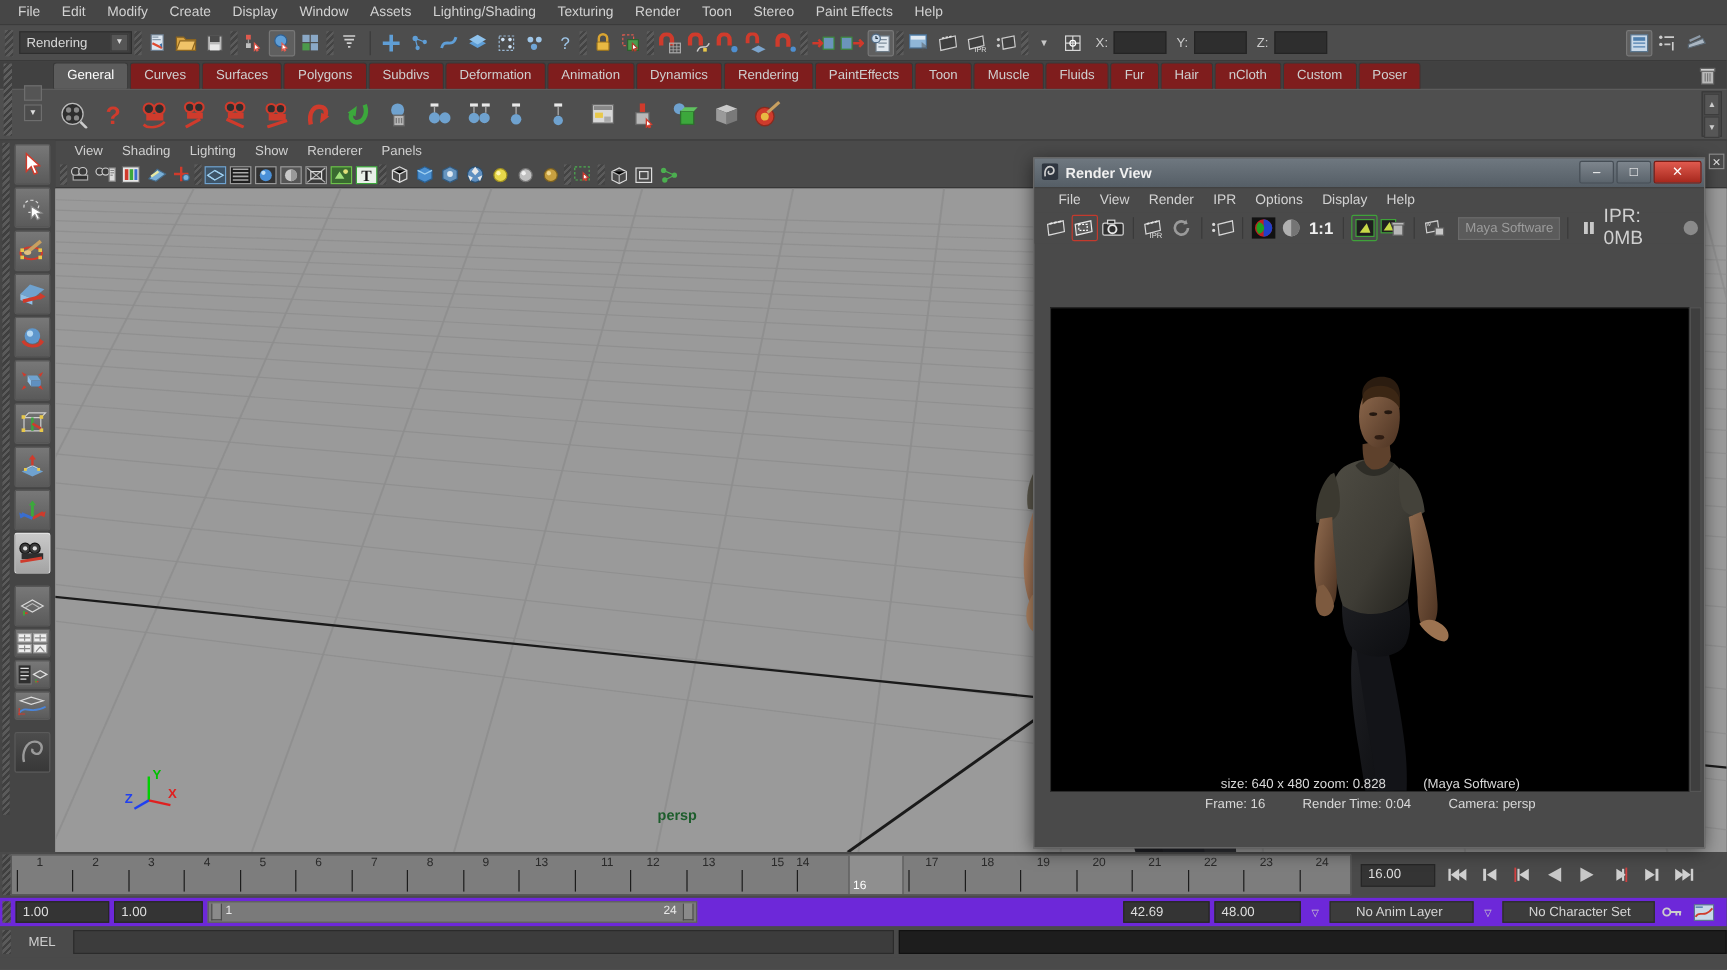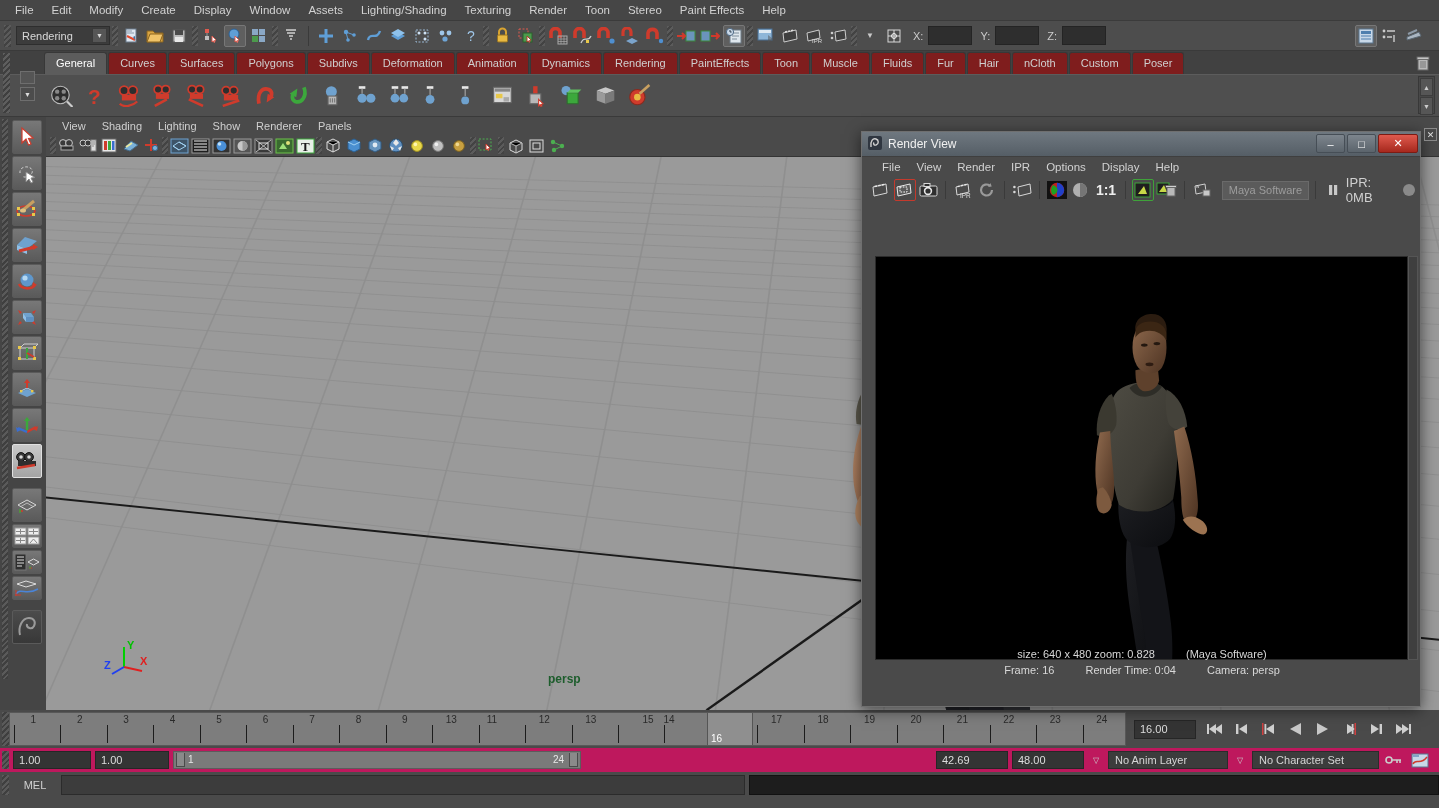--- a/index.html
+++ b/index.html
@@ -105,38 +105,38 @@
   .renderwin{
     position:absolute; left:861px; top:131px; width:560px; height:576px;
     background:#4a4a4a; border:1px solid #6f6f6f;
     box-shadow:0 3px 14px rgba(0,0,0,.55);
   }
   .rwtitle{
     height:25px; background:linear-gradient(#6f7880,#555e66);
     display:flex; align-items:center; padding-left:6px; gap:6px;
     border-bottom:1px solid #3f3f3f;
   }
-  .rwtitle .t{ color:#f0f0f0; font-size:12px; font-weight:normal;}
+  .rwtitle .t{ color:#f0f0f0; font-size:12px; font-weight:bold;}
   .wbtns{ position:absolute; right:2px; top:2px; display:flex; gap:2px;}
   .wbtn{ width:29px;height:19px; background:linear-gradient(#7d858d,#5b646c);
      border:1px solid #464e56; display:flex;align-items:center;justify-content:center;
      color:#fff; font-size:11px; border-radius:2px;}
   .wbtn.close{ background:linear-gradient(#e05a4e,#a6281d); border-color:#7d1b13; width:40px;}
   .rwmenu{ height:20px; background:#4a4a4a; display:flex;align-items:center;
      padding-left:12px;}
   .rwmenu .rmi{ padding:1px 8px; font-size:11.5px; color:#d2d2d2;}
   .rwtoolbar{ height:26px; background:#4a4a4a; display:flex;align-items:center;
      padding-left:8px; gap:2px; }
   .rwicon{ width:24px;height:22px;display:flex;align-items:center;justify-content:center;
      border-radius:2px;}
   .rwicon.redsel{ border:1px solid #c43a2d; }
   .rwicon.grnsel{ border:1px solid #3fa23a; }
   .rendererbox{ width:96px;height:19px;background:#5b5b5b;border:1px solid #6a6a6a;
      color:#9c9c9c;font-size:11px;display:flex;align-items:center;justify-content:center;}
-  .iprlbl{ font-size:13px;color:#d0d0d0;}
+  .iprlbl{ font-size:16px;color:#d0d0d0;}
   .rwcanvaswrap{ position:absolute; left:13px; top:124px; width:533px; height:404px;
      background:#000; border:1px solid #2b2b2b; overflow:hidden;}
   .rwstatus{ position:absolute; left:2px; bottom:28px; width:556px; text-align:center;
      font-size:11px; color:#d8d8d8; line-height:16px;}
   .rwstatus .r1 span{ margin:0 14px;}
   .rwvscroll{ position:absolute; right:2px; top:124px; width:10px; height:404px;
      background:#3f3f3f; border:1px solid #555;}
 
   
   .timerow{ height:38px; background:#4a4a4a; display:flex; align-items:center;
@@ -151,36 +151,36 @@
   .curframe{ position:absolute; top:0; height:32px; background:#8f8f8f;
      border-left:1px solid #555; border-right:1px solid #555;}
   .curframe .n{ position:absolute; bottom:1px; left:3px; font-size:10px; color:#fff;}
   .tfield{ width:62px;height:19px;background:#343434;border:1px solid #262626;
      color:#ddd;font-size:11px;display:flex;align-items:center;padding-left:5px;
      margin-left:8px;}
   .playbtns{ display:flex; align-items:center; gap:2px; margin-left:6px;}
   .pb{ width:25px;height:24px;display:flex;align-items:center;justify-content:center;}
 
   
-  .rangerow{ height:24px; background:#be185d; display:flex; align-items:center;
+  .rangerow{ height:24px; background:#6d28d9; display:flex; align-items:center;
      padding-left:2px; gap:4px;}
   .rfield{ height:18px;background:#343434;border:1px solid #262626;color:#ddd;
      font-size:11px;display:flex;align-items:center;padding-left:5px;}
   .rangebar{ position:relative; width:408px;height:18px;background:#7a7a7a;
      border:1px solid #5c5c5c; }
   .rangebar .rl{ position:absolute;left:2px;top:1px;width:9px;height:14px;
      border:1px solid #4a4a4a;border-top:none;background:#8a8a8a;}
   .rangebar .rr{ position:absolute;right:2px;top:1px;width:9px;height:14px;
      border:1px solid #4a4a4a;border-top:none;background:#8a8a8a;}
   .rangebar .ln{ position:absolute;left:14px;top:2px;font-size:10px;color:#e8e8e8;}
   .rangebar .rn{ position:absolute;right:16px;top:2px;font-size:10px;color:#e8e8e8;}
   .ddarrow{ width:16px;height:18px;display:flex;align-items:center;justify-content:center;
      font-size:8px;color:#ccc;}
   .selbox{ height:18px; background:#3c3c3c;border:1px solid #2b2b2b;color:#d5d5d5;
-     font-size:11px; display:flex;align-items:center;padding-left:6px;}
+     font-size:11px; display:flex;align-items:center;padding-left:21px;}
 
   
   .cmdrow{ height:26px; background:#4a4a4a; display:flex; align-items:center;
      padding-left:2px; gap:4px;}
   .mellbl{ width:44px;text-align:center;font-size:11px;color:#d0d0d0;}
   .cmdinput{ flex:1; height:20px; background:#3c3c3c; border:1px solid #2b2b2b;}
   .cmdoutput{ width:690px;height:20px;background:#1d1d1d;border:1px solid #111;}
   .closeX{ position:absolute; right:2px; top:128px; width:13px;height:13px;
      border:1px solid #888; display:flex;align-items:center;justify-content:center;
      font-size:9px;color:#ddd;}
@@ -1080,21 +1080,21 @@
         <div class="ticknum" style="left: 255.521px;">6</div>
         <div class="tick" style="left: 236.292px;"></div>
         <div class="ticknum" style="left: 301.979px;">7</div>
         <div class="tick" style="left: 282.75px;"></div>
         <div class="ticknum" style="left: 348.438px;">8</div>
         <div class="tick" style="left: 329.208px;"></div>
         <div class="ticknum" style="left: 394.896px;">9</div>
         <div class="tick" style="left: 375.667px;"></div>
         <div class="ticknum" style="left: 441.354px;">13</div>
         <div class="tick" style="left: 422.125px;"></div>
-        <div class="ticknum" style="left: 482px;">11</div>
+        <div class="ticknum" style="left: 496px;">11</div>
         <div class="tick" style="left: 468.583px;"></div>
         <div class="ticknum" style="left: 534.271px;">12</div>
         <div class="tick" style="left: 515.042px;"></div>
         <div class="ticknum" style="left: 580.729px;">13</div>
         <div class="tick" style="left: 561.5px;"></div>
         <div class="ticknum" style="left: 659px;">14</div>
         <div class="tick" style="left: 607.958px;"></div>
         <div class="ticknum" style="left: 638px;">15</div>
         <div class="tick" style="left: 654.417px;"></div>
         <div class="ticknum" style="left: 720.104px;">16</div>

